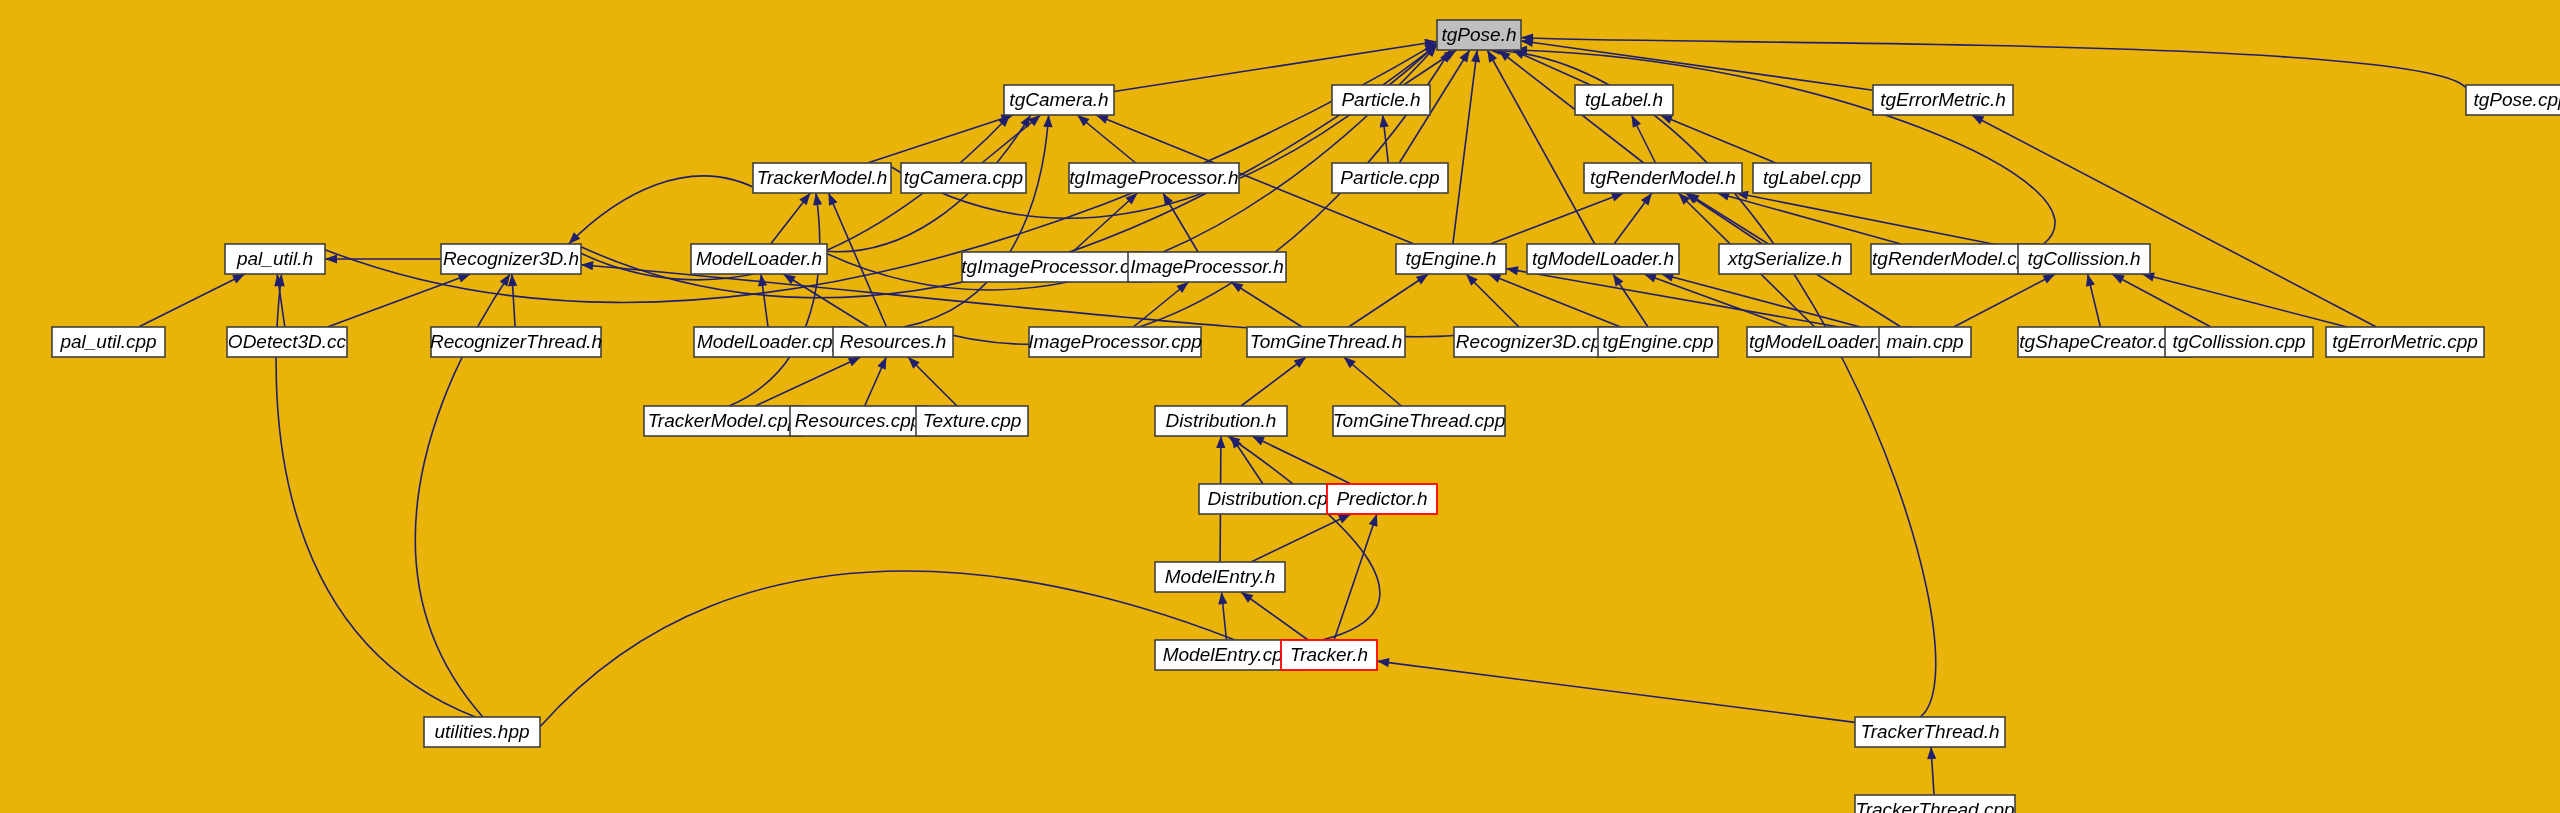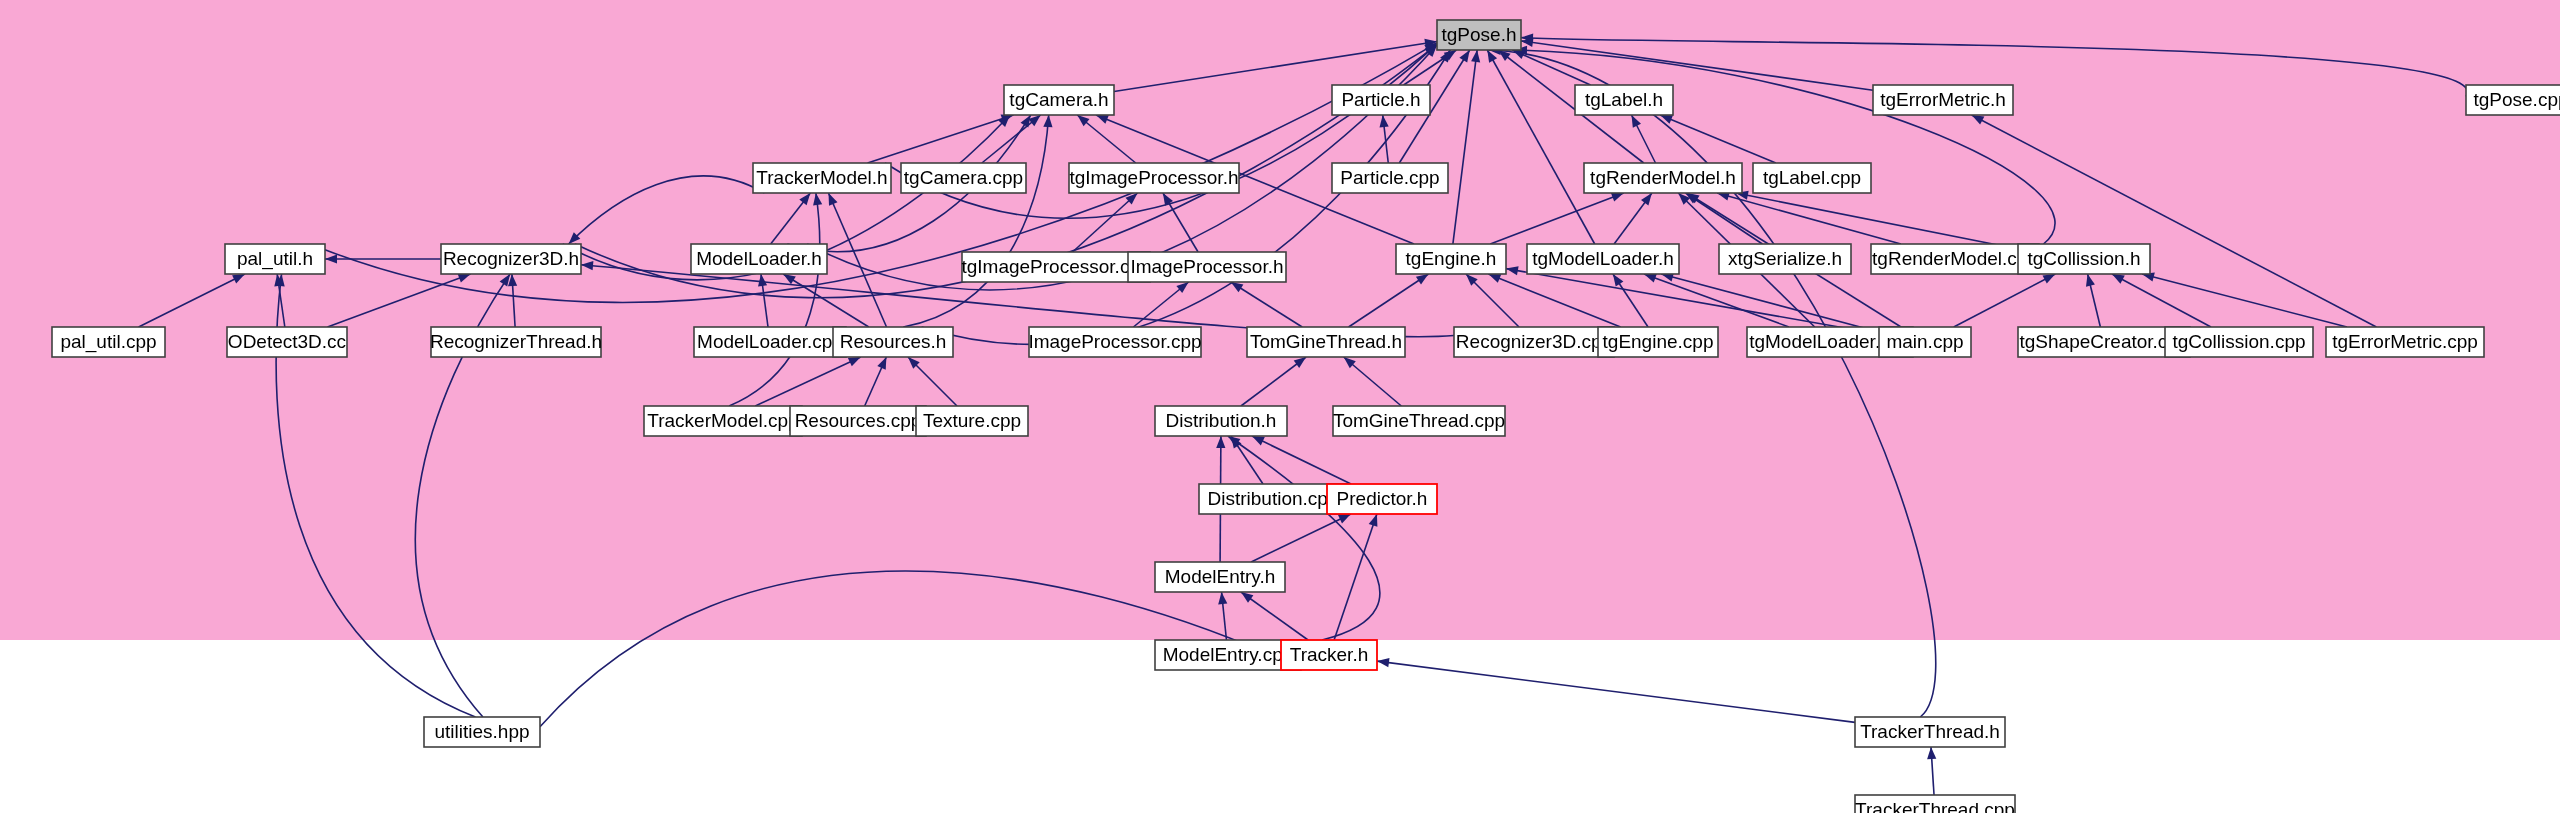--- a/index.html
+++ b/index.html
@@ -10,22 +10,23 @@
   }
   body {
     width: 2560px;
     height: 813px;
     overflow: hidden;
     font-family: "Liberation Sans", sans-serif;
   }
   #graph-root {
     position: relative;
     width: 2560px;
-    height: 640px;
-    background: #f9a8d4;
+    height: 813px;
+    background: #eab308;
+    font-style: italic;
   }
   svg#dep-graph {
     display: block;
     width: 2560px;
     height: 813px;
   }
   .edge-path {
     fill: none;
     stroke: #1f1f6e;
     stroke-width: 1.6px;

